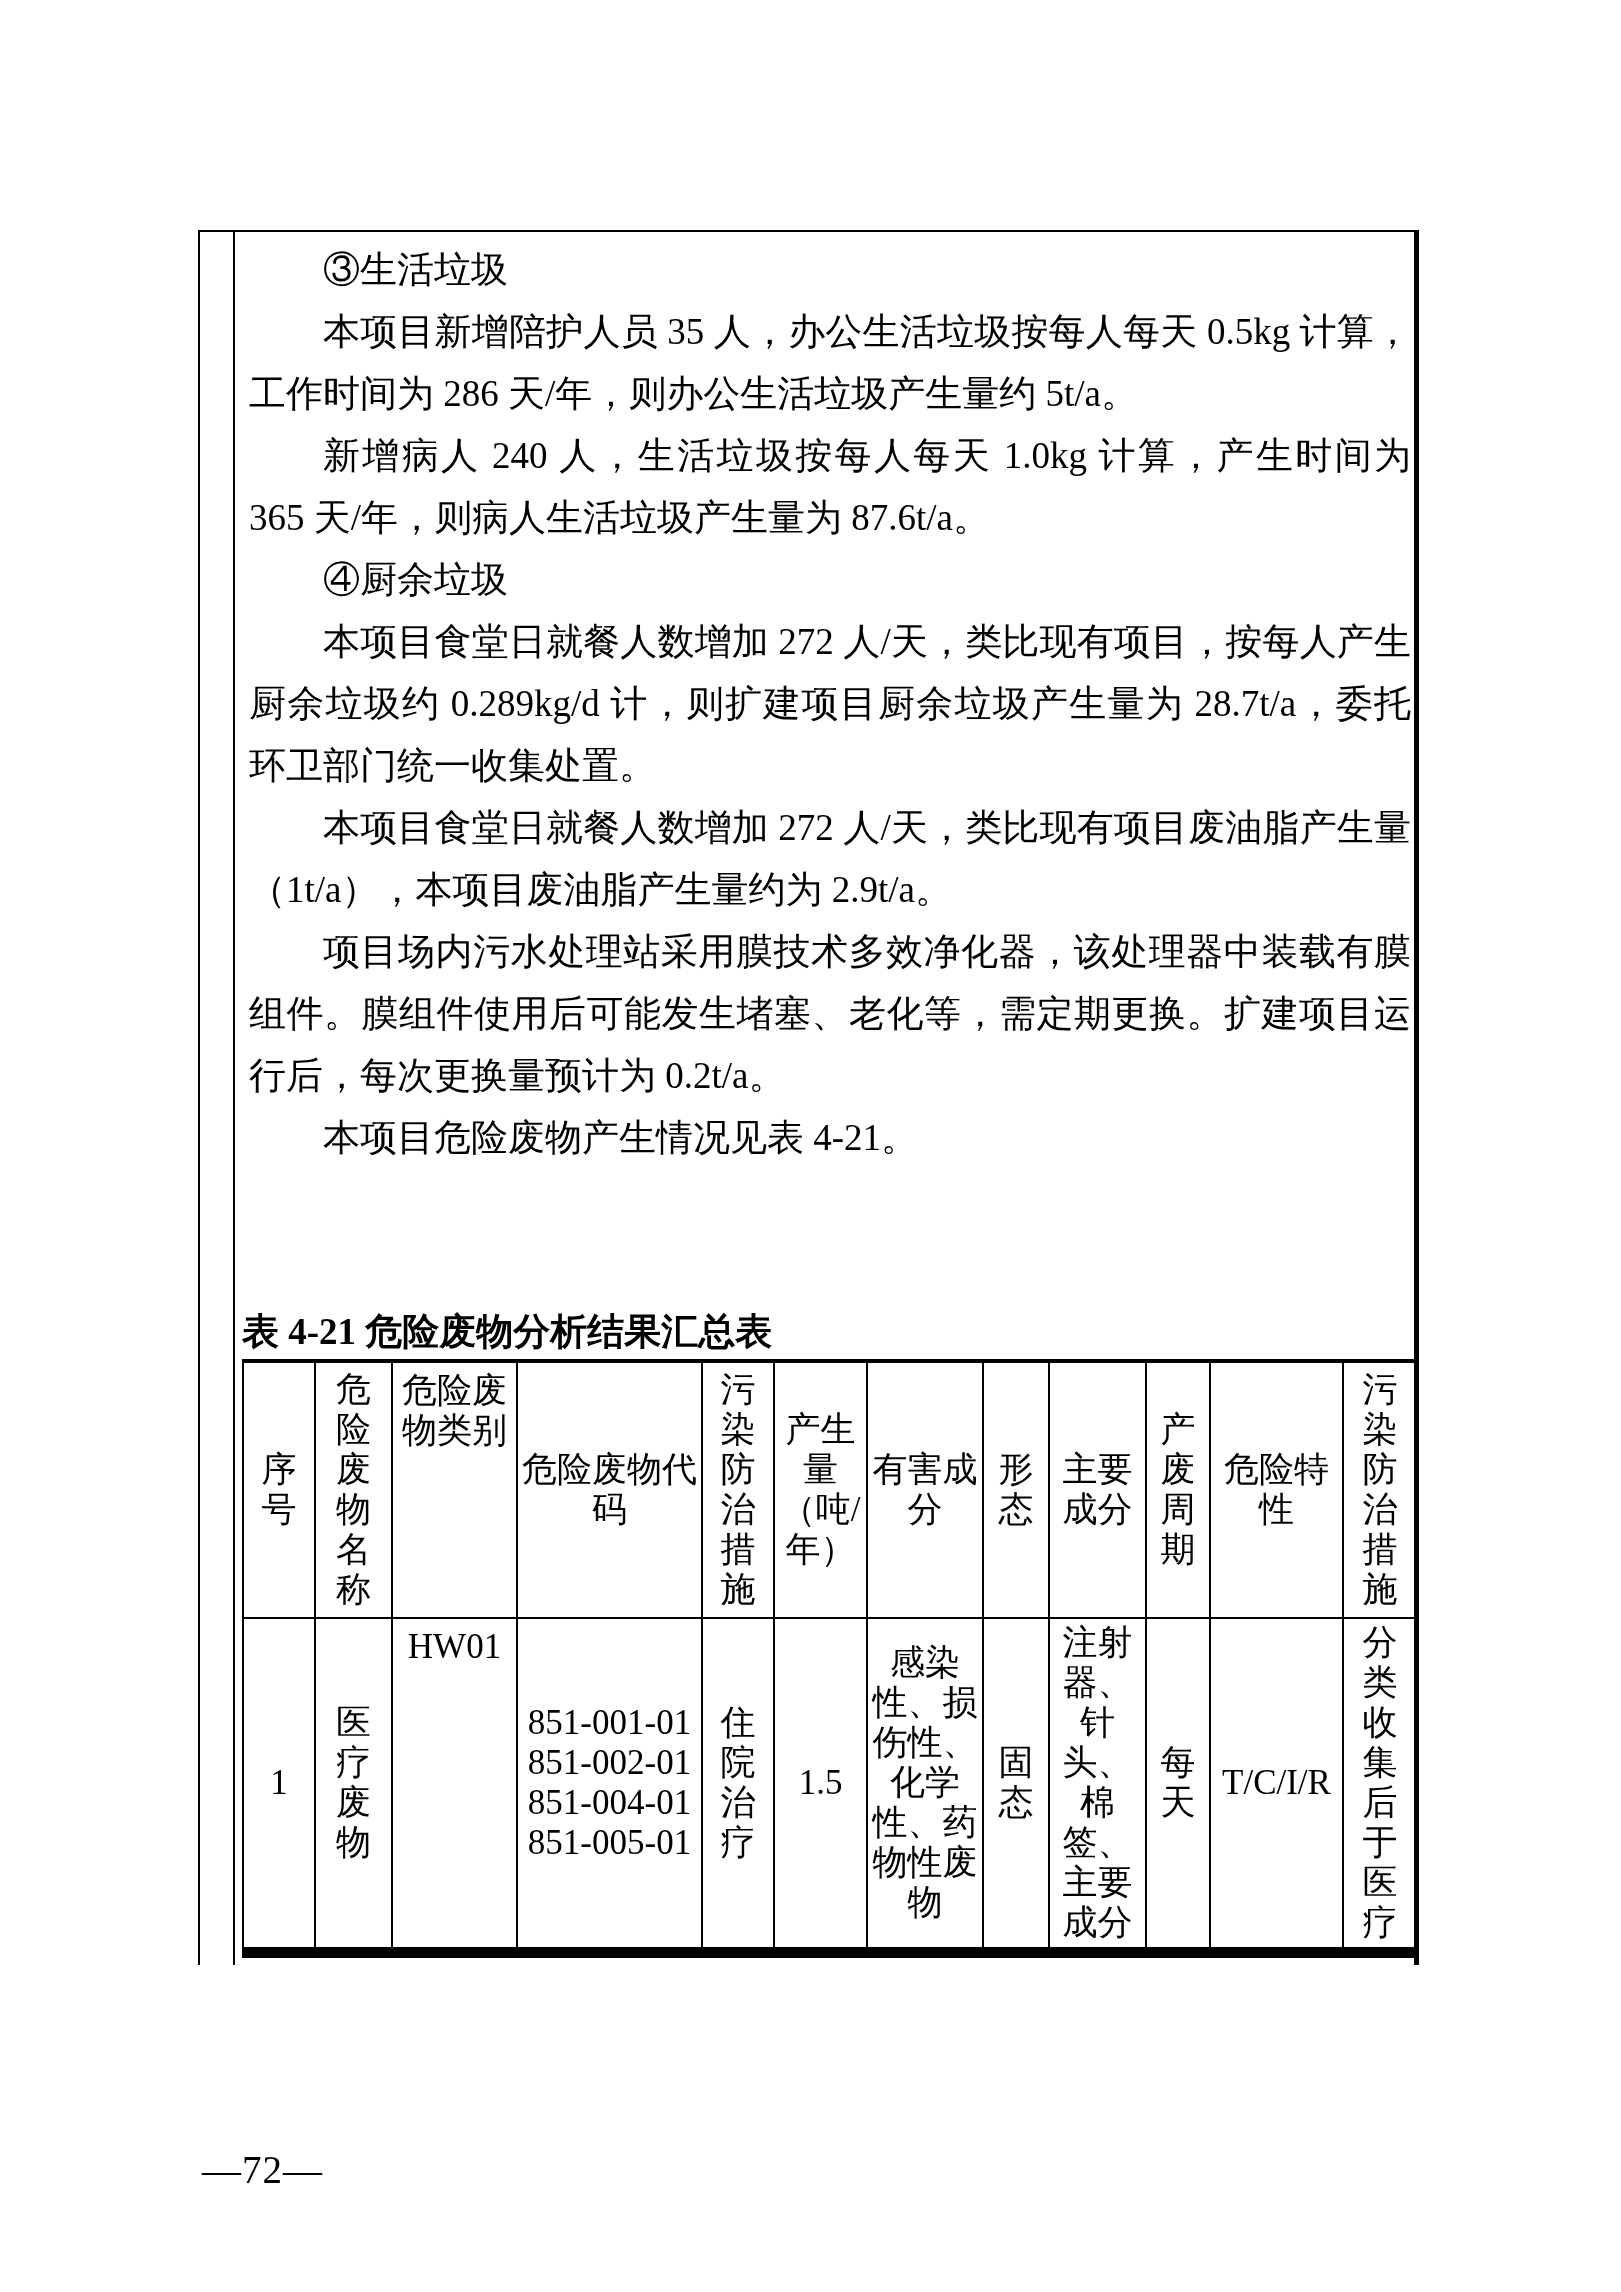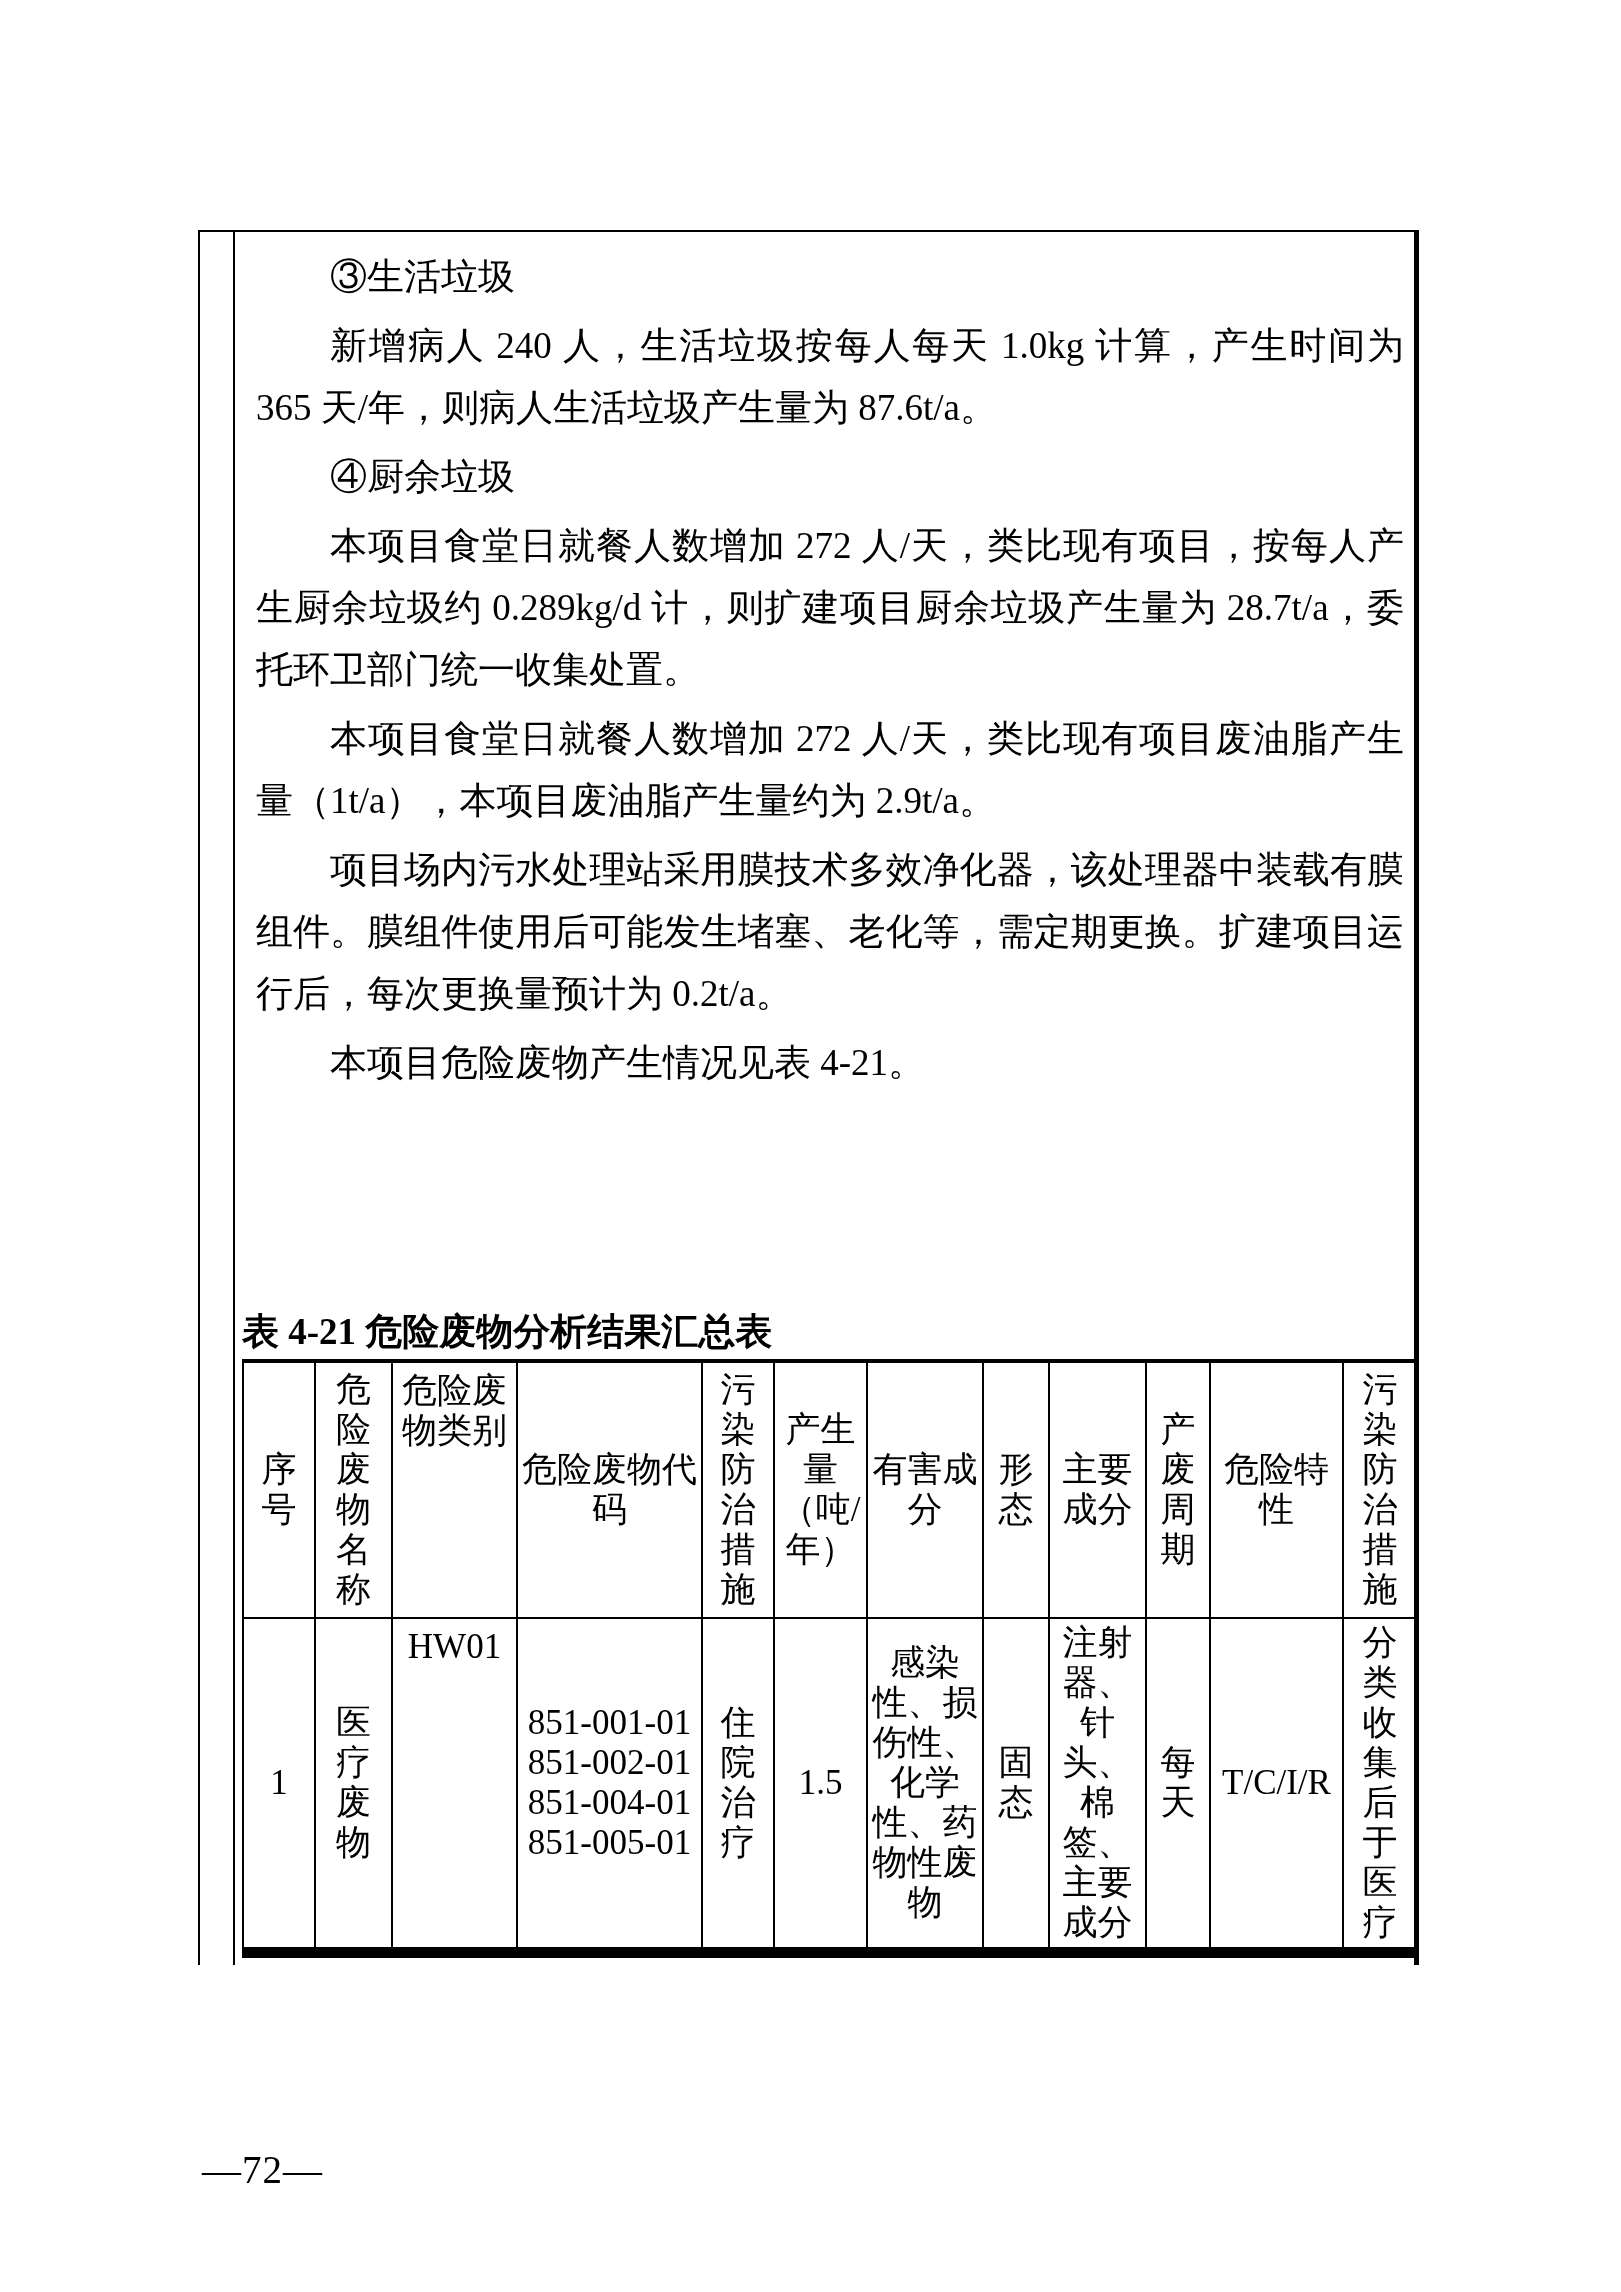--- a/index.html
+++ b/index.html
@@ -23,21 +23,21 @@
   .innerline{
     position:absolute;left:233px;top:230px;
     width:2px;height:1735px;background:#000;
   }
   
   .content{
     position:absolute;left:249px;top:239px;width:1162px;
     font-size:37px;line-height:62px;
     text-align:justify;text-justify:inter-character;
   }
-  .content p{margin:7px;text-indent:2em;}
+  .content p{margin:0;text-indent:2em;}
   
   .tbl-title{
     position:absolute;left:242px;top:1306px;width:1174px;
     font-weight:bold;font-size:37px;line-height:51px;font-family:Liberation Serif, serif;
   }
   
   table.wtable{
     position:absolute;left:242px;top:1359px;
     width:1174px;
     border-collapse:collapse;table-layout:fixed;
@@ -67,20 +67,21 @@
 </head>
 <body>
 
 <div class="page">
 
   <div class="frame"></div>
   <div class="innerline"></div>
 
   <div class="content">
     <p>③生活垃圾</p>
+    <p>本项目新增陪护人员 35 人，办公生活垃圾按每人每天 0.5kg 计算，工作时间为 286 天/年，则办公生活垃圾产生量约 5t/a。</p>
     <p>新增病人 240 人，生活垃圾按每人每天 1.0kg 计算，产生时间为 365 天/年，则病人生活垃圾产生量为 87.6t/a。</p>
     <p>④厨余垃圾</p>
     <p>本项目食堂日就餐人数增加 272 人/天，类比现有项目，按每人产生厨余垃圾约 0.289kg/d 计，则扩建项目厨余垃圾产生量为 28.7t/a，委托环卫部门统一收集处置。</p>
     <p>本项目食堂日就餐人数增加 272 人/天，类比现有项目废油脂产生量（1t/a），本项目废油脂产生量约为 2.9t/a。</p>
     <p>项目场内污水处理站采用膜技术多效净化器，该处理器中装载有膜组件。膜组件使用后可能发生堵塞、老化等，需定期更换。扩建项目运行后，每次更换量预计为 0.2t/a。</p>
     <p>本项目危险废物产生情况见表 4-21。</p>
   </div>
 
   <div class="tbl-title">表 4-21 危险废物分析结果汇总表</div>
 

